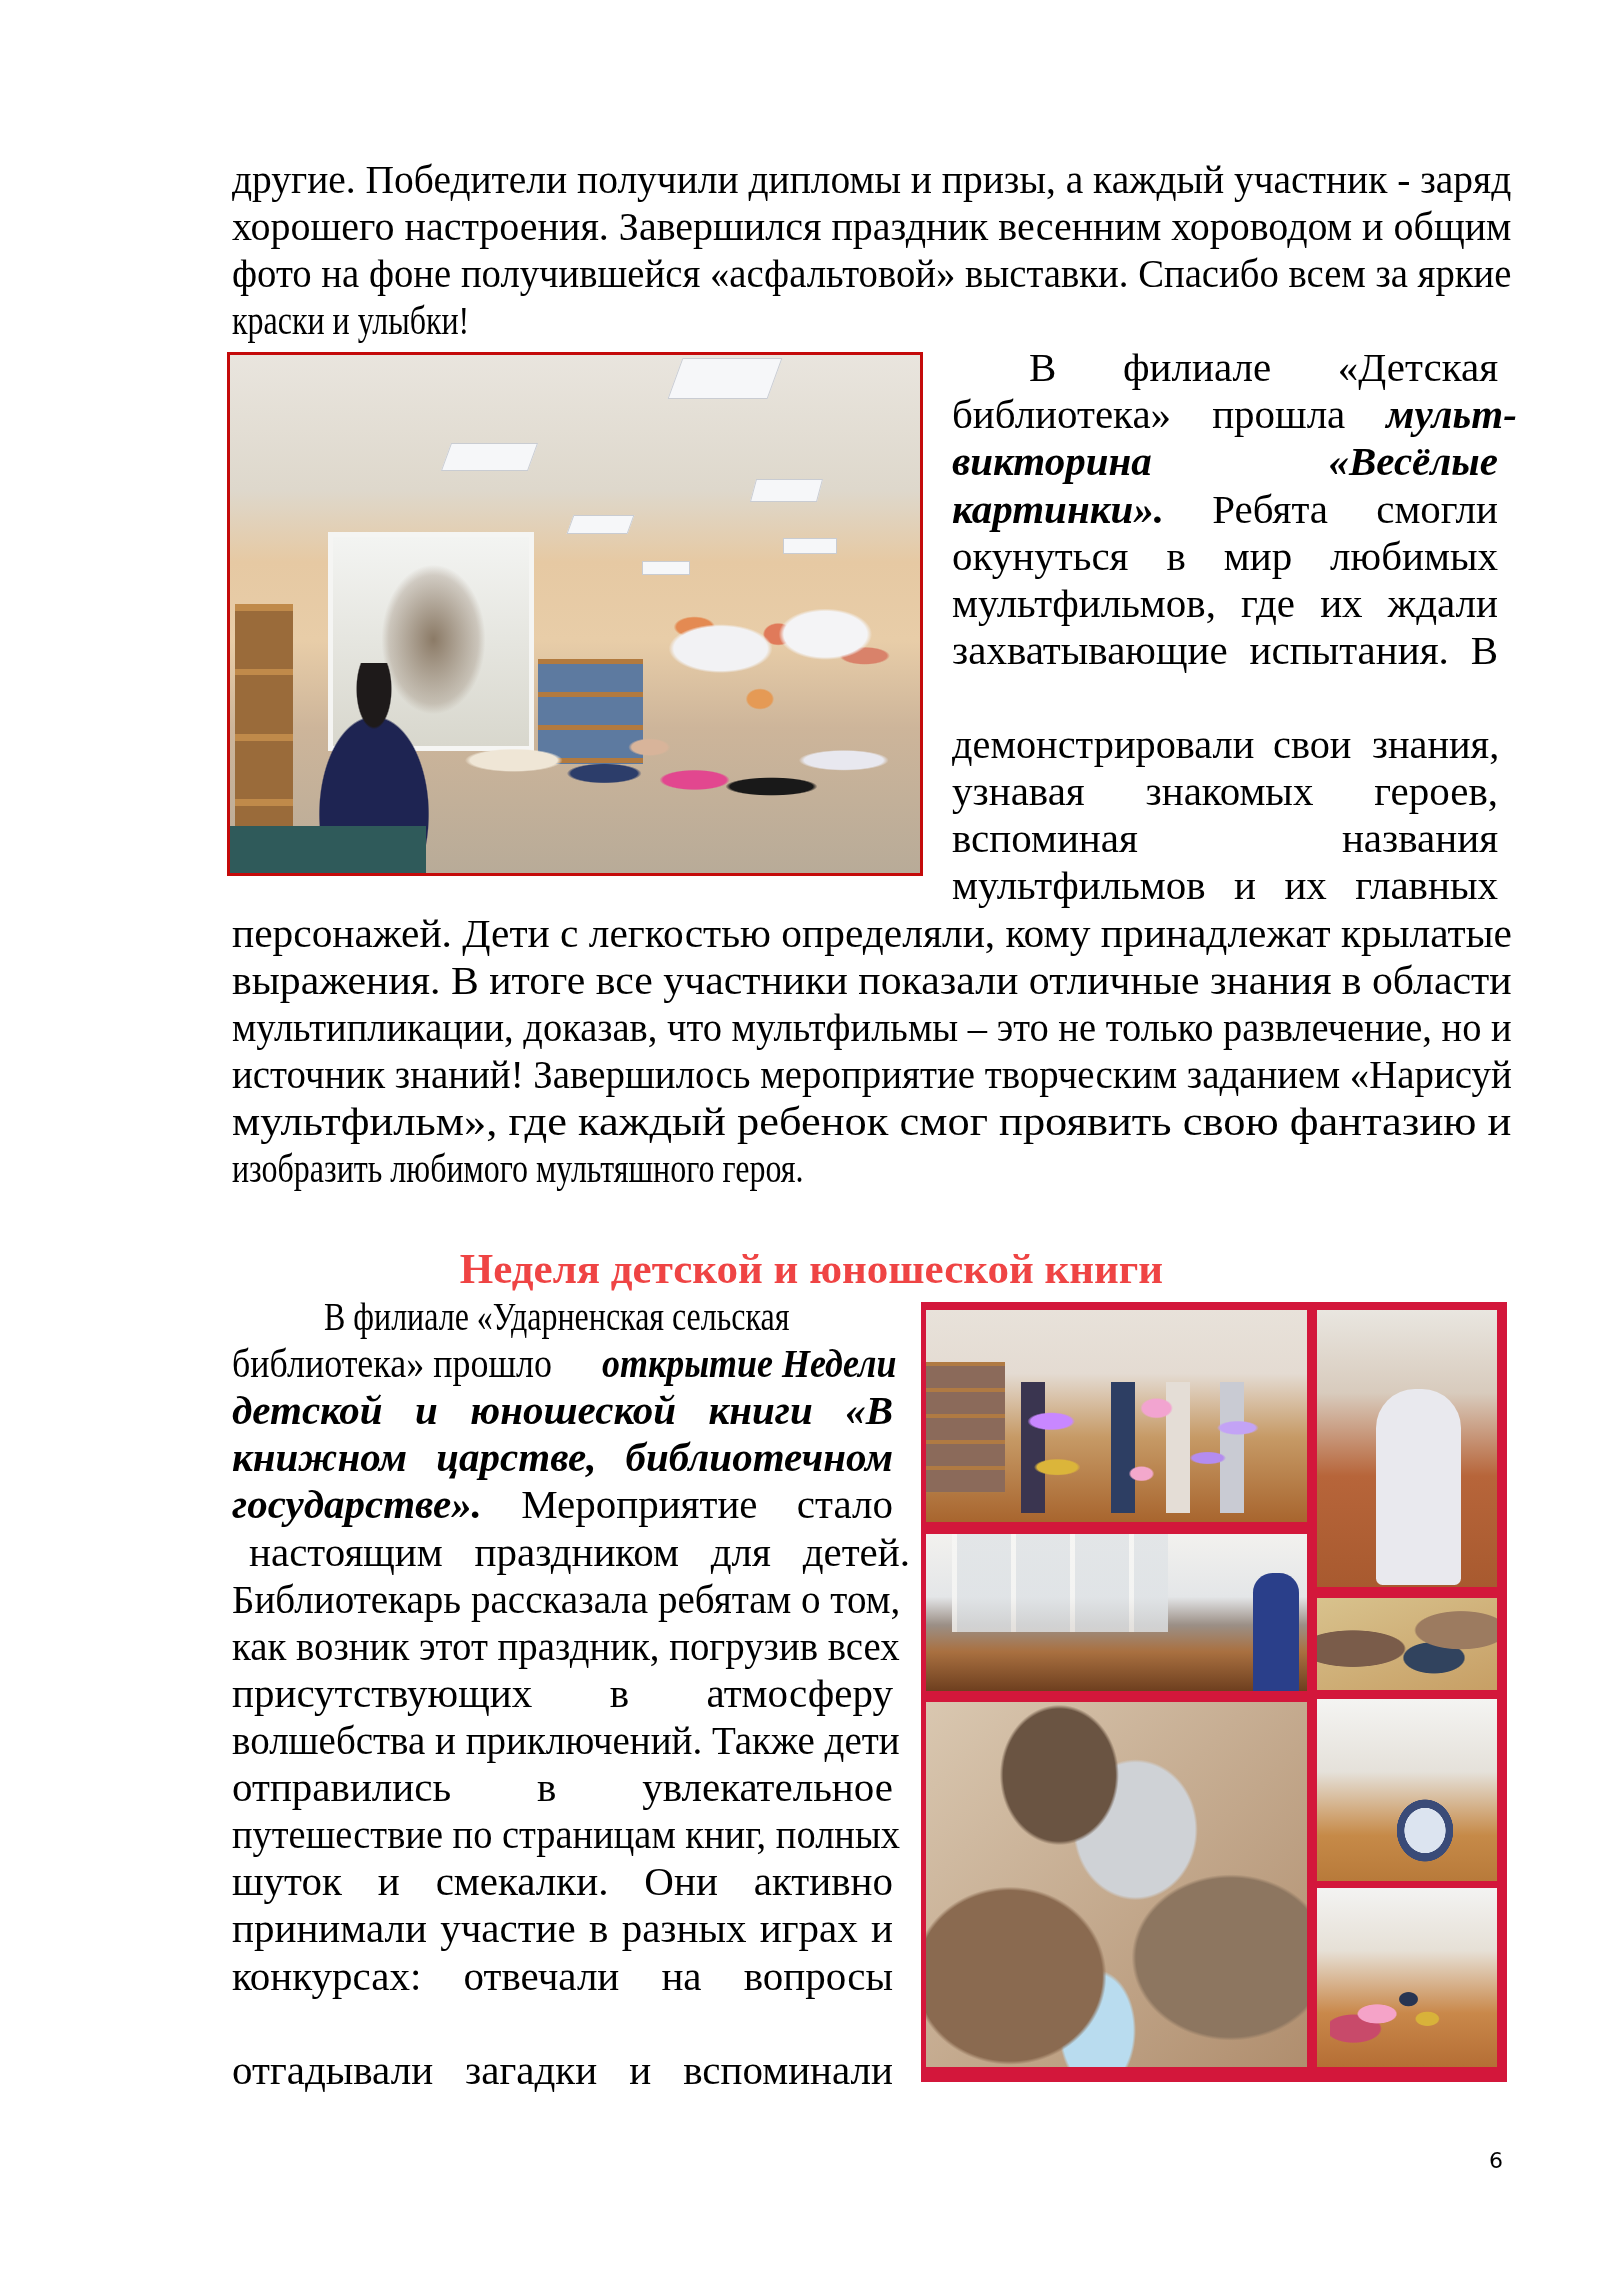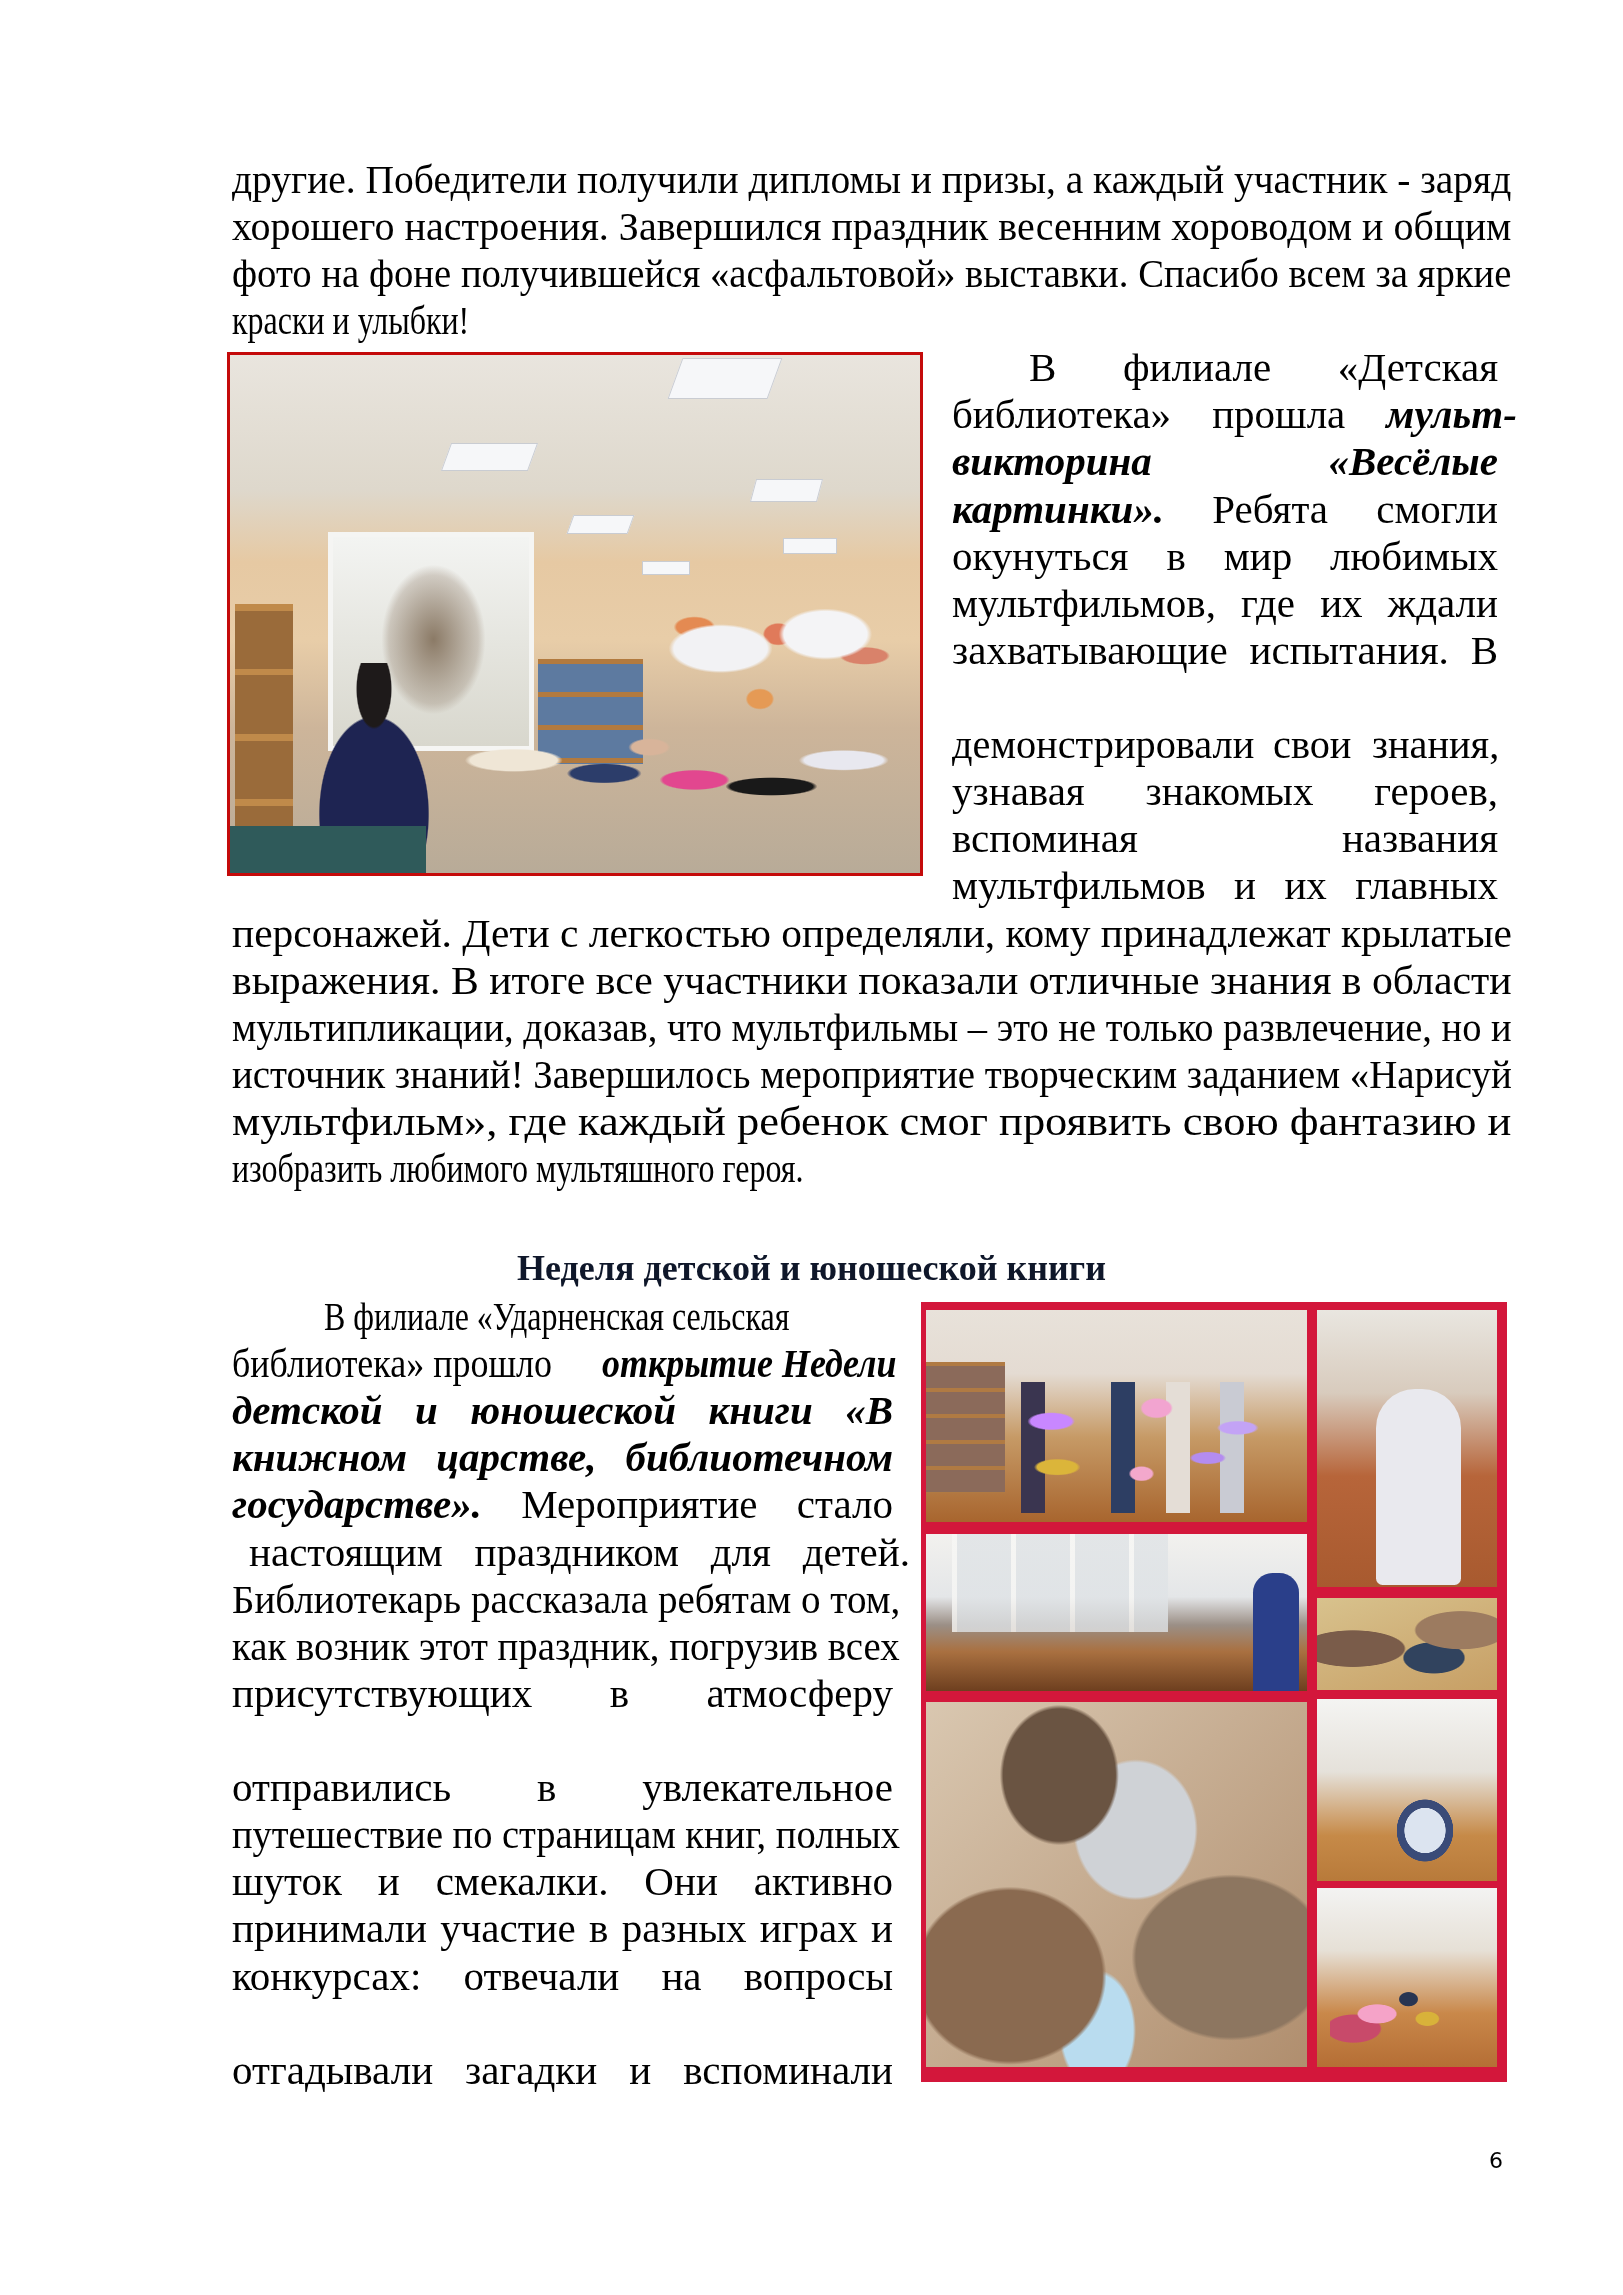--- a/index.html
+++ b/index.html
@@ -20,23 +20,23 @@
   .just span { display: inline-block; }
   .bi { font-weight: bold; font-style: italic; }
 
   .heading {
     position: absolute;
     left: 0; width: 1623px;
     top: 1245px;
     text-align: center;
     font-family: "Liberation Serif", serif;
     font-weight: bold;
-    font-size: 36px;
+    font-size: 43px;
     line-height: 47px;
-    color: #0f172a;
+    color: #ef4444;
     white-space: nowrap;
   }
 
   
   .photo1 {
     position: absolute;
     left: 227px; top: 352px; width: 690px; height: 518px;
     border: 3.9px solid #c40a0a;
     overflow: hidden;
     background: linear-gradient(180deg, #e9e5de 0%, #ded8cc 26%, #e6c9a3 40%, #e8cda8 55%, #cdb59a 72%, #b8ab98 100%);
@@ -222,20 +222,23 @@
       <span style="white-space: nowrap; transform-origin: 0px 0px; transform: scaleX(0.95283);">Библиотекарь рассказала ребятам о том,</span>
     </div>
   <div class="line just" style="left:232px; top:1623px; width:661px;">
       <span style="white-space: nowrap; transform-origin: 0px 0px; transform: scaleX(0.946579);">как возник этот праздник, погрузив всех</span>
     </div>
   <div class="line just" style="left:232px; top:1670px; width:661px;">
       <span>присутствующих</span>
       <span>в</span>
       <span>атмосферу</span>
     </div>
+  <div class="line just" style="left:232px; top:1717px; width:661px;">
+      <span style="white-space: nowrap; transform-origin: 0px 0px; transform: scaleX(0.951036);">волшебства и приключений. Также дети</span>
+    </div>
   <div class="line just" style="left:232px; top:1764px; width:661px;">
       <span>отправились</span>
       <span>в</span>
       <span>увлекательное</span>
     </div>
   <div class="line just" style="left:232px; top:1811px; width:661px;">
       <span style="white-space: nowrap; transform-origin: 0px 0px; transform: scaleX(0.93779);">путешествие по страницам книг, полных</span>
     </div>
   <div class="line just" style="left:232px; top:1858px; width:661px;">
       <span>шуток</span>

